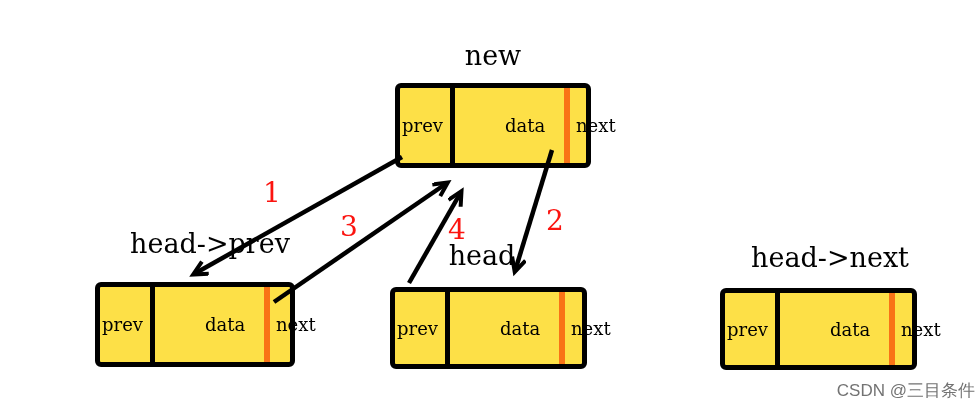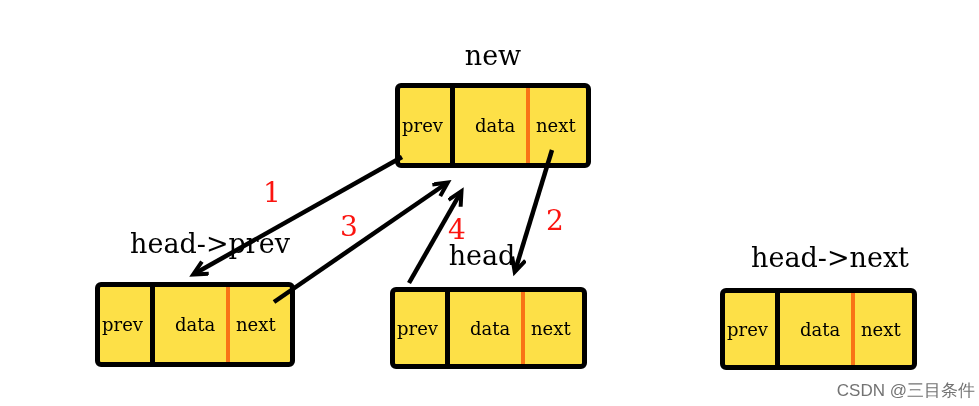--- a/index.html
+++ b/index.html
@@ -10,21 +10,21 @@
   
   .node {
     position:absolute; display:flex; box-sizing:border-box;
     border:5px solid #000; border-radius:6px; background:#fde047;
   }
   .cell {
     display:flex; align-items:center; box-sizing:border-box;
     font-size:18px; letter-spacing:0px; white-space:nowrap;
   }
   .cell.c1 { flex:0 0 55px; border-right:5px solid #000; padding-left:2px; }
-  .cell.c2 { flex:0 0 75px; border-right:4px solid #f97316; padding-left:20px; }
+  .cell.c2 { flex:0 0 75px; border-right:6px solid #f97316; padding-left:10px;margin-left:40px; }
   .cell.c3 { flex:1 1 auto; padding-left:6px; }
   .node-new       { left:395px; top:83px;  width:196px; height:85px; }
   .node-head-prev { left:95px;  top:282px; width:200px; height:85px; }
   .node-head      { left:390px; top:287px; width:197px; height:82px; }
   .node-head-next { left:720px; top:288px; width:197px; height:82px; }
   
   .node-title {
     position:absolute; width:220px; text-align:center;
     font-size:27px; line-height:27px;
   }

